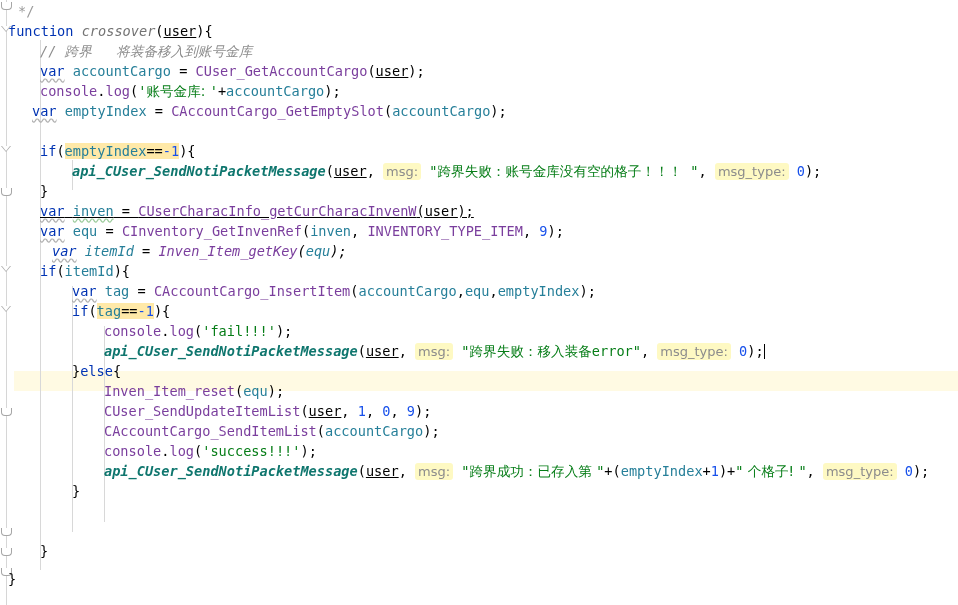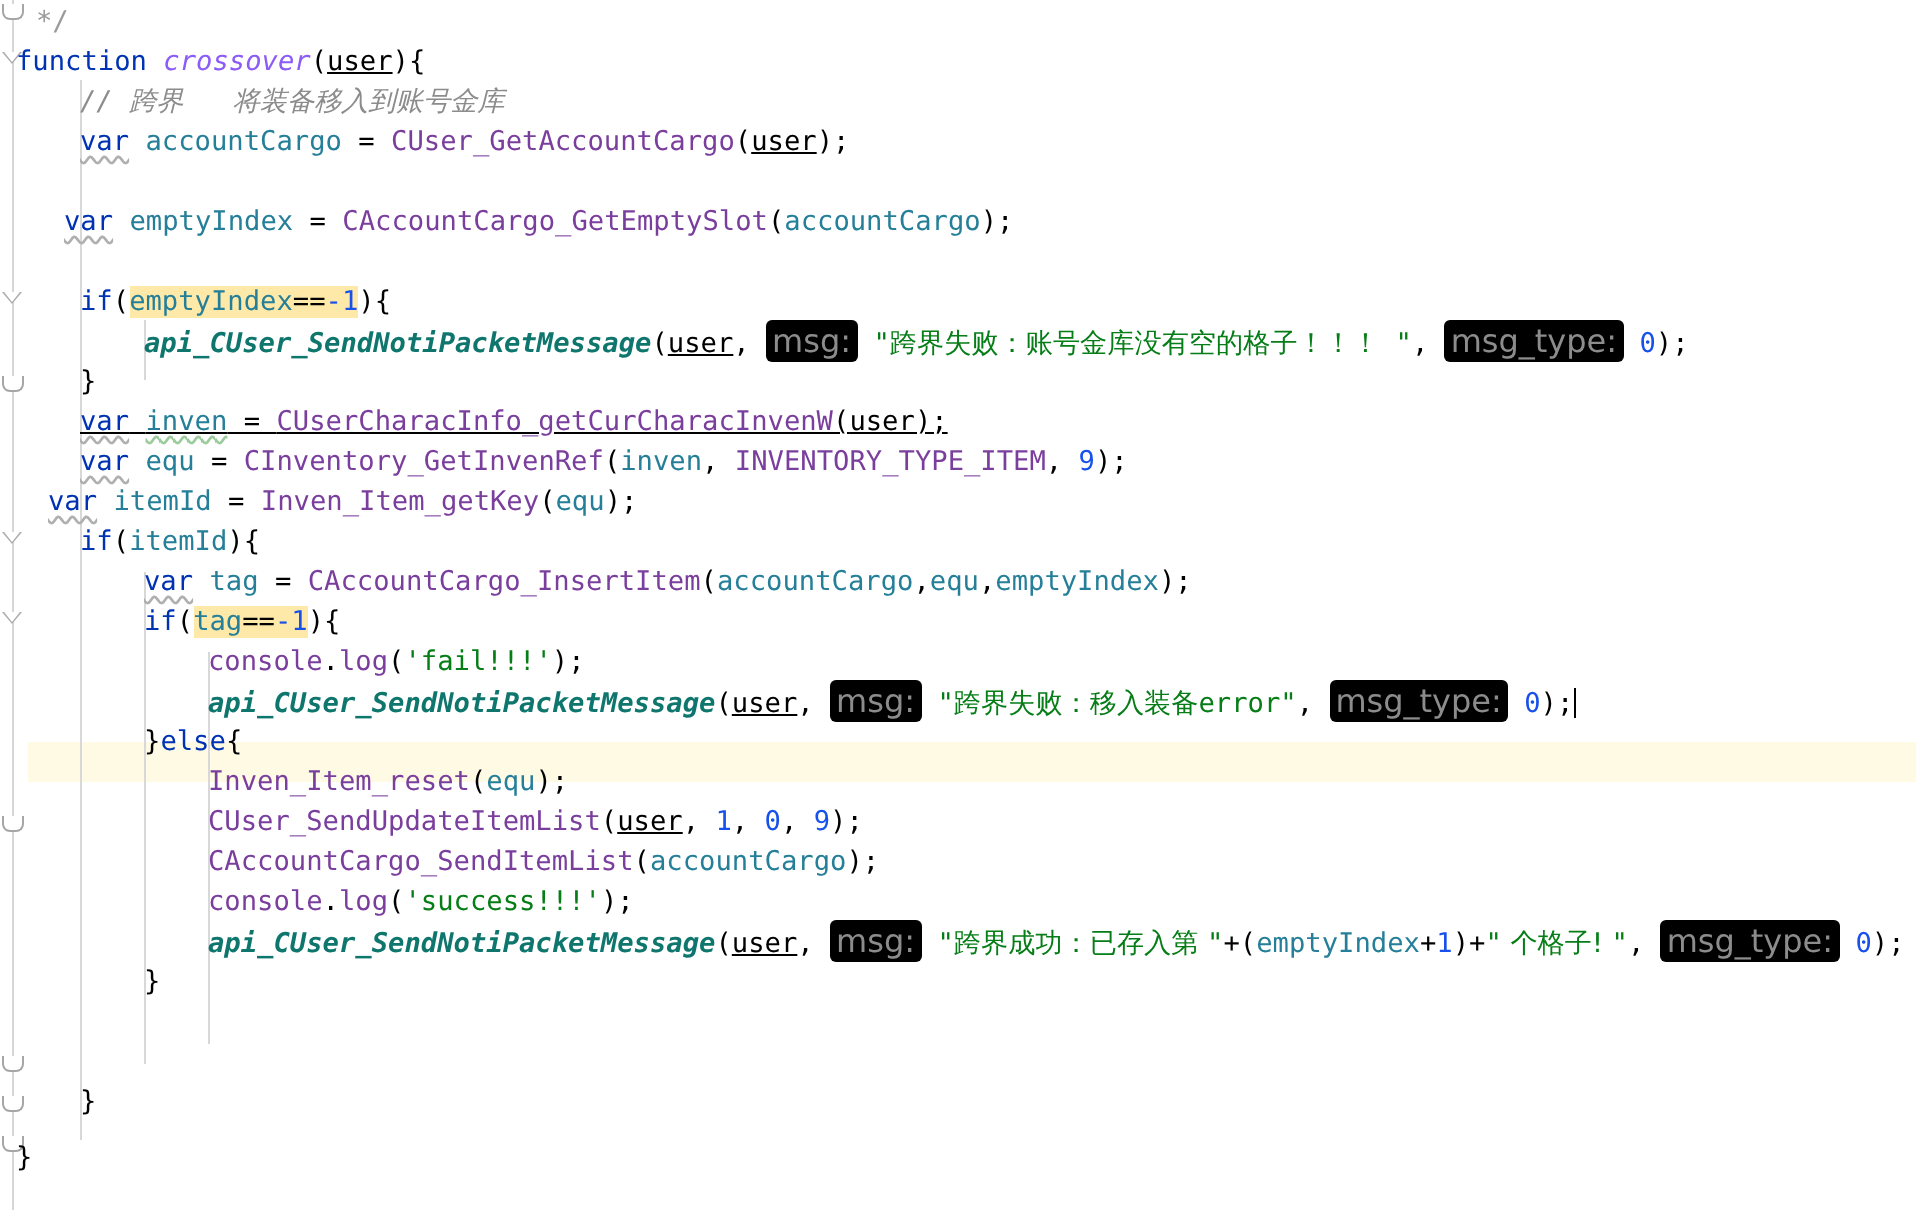--- a/index.html
+++ b/index.html
@@ -66,21 +66,21 @@
     background:#fffae3;
   }
 
   
   .iguide{
     position:absolute;width:1px;background:#d8d8d8;
   }
 
   
   .kw    {color:#0033b3;text-align:right;}              
-  .fn    {color:#8b5cf6;font-style:italic;}
+  .fn    {color:#737373;font-style:italic;}
   .local {color:#267f99;}              
   .call  {color:#7a3e9d;margin-top:24px;}              
   .num   {color:#1750eb;}
   .str   {color:#067d17;}
   .cmt   {color:#8c8c8c;font-style:italic;}
   .greycmt{color:#9a9a9a;}
   .api   {color:#0f766e;font-style:italic;font-weight:600;}
   .uline {text-decoration:underline;text-decoration-color:#000;}
   .wavy  {
     text-decoration:underline;
@@ -89,23 +89,23 @@
     text-underline-offset:2px;
   }
   .wavy-g{
     text-decoration:underline;
     text-decoration-style:wavy;
     text-decoration-color:#9ccc9c;
     text-underline-offset:2px;
   }
   .hl    {background:#ffe9a8;}
   .chip  {
-    background:#000000;color:#8c8c8c;
+    background:#fef9c3;color:#8c8c8c;
     border-radius:3px;padding:1px 3px;
-    font-size:16px;
+    font-size:13px;
     font-family:"DejaVu Sans","Liberation Sans",sans-serif;
     text-align:center;
   }
   .cjk{font-family:"DejaVu Sans","Liberation Sans",sans-serif;}
   .caret{
     display:inline-block;width:1px;height:15px;
     background:#000;vertical-align:-3px;
   }
 </style>
 </head>
@@ -159,20 +159,23 @@
     </div>
 
     <div class="line" style="top:40px;">
       <span class="txt" style="left:40px;"><span class="cmt">//&nbsp;<span class="cjk">跨界</span>&nbsp;&nbsp;&nbsp;<span class="cjk">将装备移入到账号金库</span></span></span>
     </div>
 
     <div class="line" style="top:60px;">
       <span class="txt" style="left:40px;"><span class="kw wavy">var</span> <span class="local">accountCargo</span> = <span class="call">CUser_GetAccountCargo</span>(<span class="uline">user</span>);</span>
     </div>
 
+    <div class="line" style="top:80px;">
+      <span class="txt" style="left:40px;"><span class="call">console</span>.<span class="call">log</span>(<span class="str">'<span class="cjk">账号金库: </span>'</span>+<span class="local">accountCargo</span>);</span>
+    </div>
 
     <div class="line" style="top:100px;">
       <span class="txt" style="left:32px;"><span class="kw wavy">var</span> <span class="local">emptyIndex</span> = <span class="call">CAccountCargo_GetEmptySlot</span>(<span class="local">accountCargo</span>);</span>
     </div>
 
 
     <div class="line" style="top:140px;">
       <span class="txt" style="left:40px;"><span class="kw">if</span>(<span class="hl"><span class="local">emptyIndex</span>==<span class="num">-1</span></span>){</span>
     </div>
 
@@ -186,21 +189,21 @@
 
     <div class="line" style="top:200px;">
       <span class="txt" style="left:40px;text-decoration:underline;"><span class="kw wavy">var</span> <span class="local wavy-g">inven</span> = <span class="call">CUserCharacInfo_getCurCharacInvenW</span>(<span class="uline">user</span>);</span>
     </div>
 
     <div class="line" style="top:220px;">
       <span class="txt" style="left:40px;"><span class="kw wavy">var</span> <span class="local">equ</span> = <span class="call">CInventory_GetInvenRef</span>(<span class="local">inven</span>, <span class="call">INVENTORY_TYPE_ITEM</span>, <span class="num">9</span>);</span>
     </div>
 
     <div class="line" style="top:240px;">
-      <span class="txt" style="left:24px;"><span class="kw wavy">var</span> <span class="local">itemId</span> = <span class="call">Inven_Item_getKey</span>(<span class="local">equ</span>);</span>
+      <span class="txt" style="left:52px;font-style:italic;"><span class="kw wavy">var</span> <span class="local">itemId</span> = <span class="call">Inven_Item_getKey</span>(<span class="local">equ</span>);</span>
     </div>
 
     <div class="line" style="top:260px;">
       <span class="txt" style="left:40px;"><span class="kw">if</span>(<span class="local">itemId</span>){</span>
     </div>
 
     <div class="line" style="top:280px;">
       <span class="txt" style="left:72px;"><span class="kw wavy">var</span> <span class="local">tag</span> = <span class="call">CAccountCargo_InsertItem</span>(<span class="local">accountCargo</span>,<span class="local">equ</span>,<span class="local">emptyIndex</span>);</span>
     </div>
 

